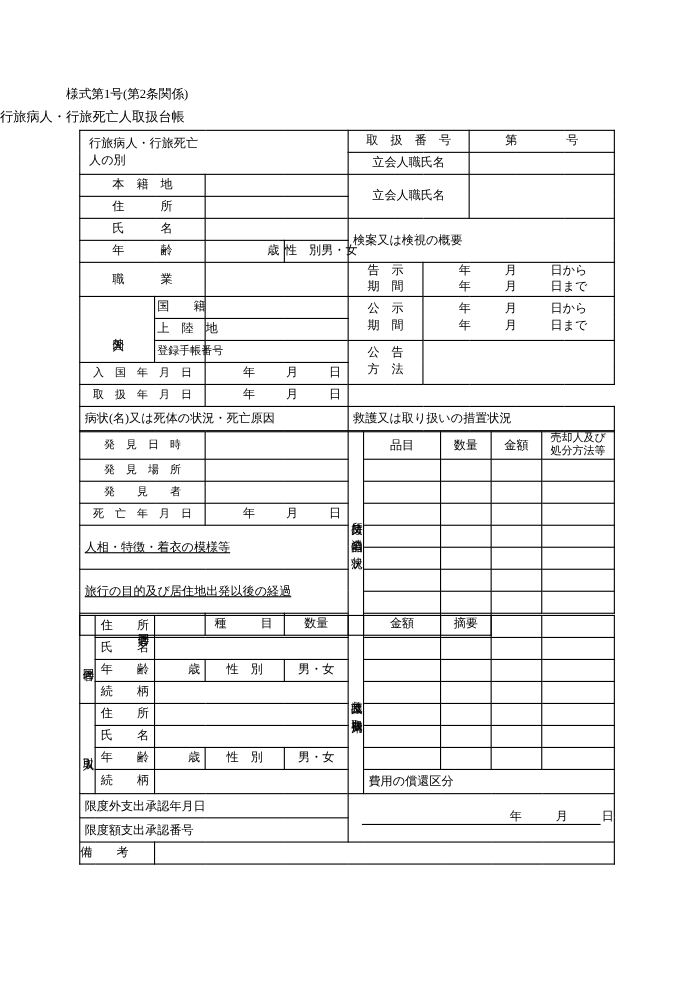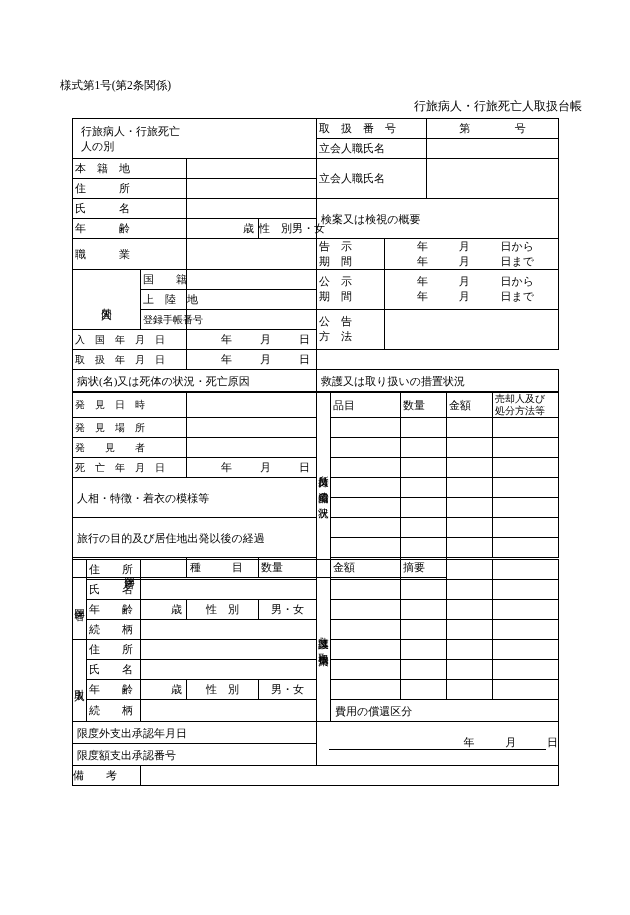--- a/index.html
+++ b/index.html
@@ -27,21 +27,21 @@
     top: 78px;
     font-size: 11.5px;
     letter-spacing: 0px;
     white-space: nowrap;
   }
   .doc-title {
     position: absolute;
     left: 0;
     top: 98px;
     width: 582px;
-    text-align: right;
+    text-align: left;
     font-size: 12px;
     white-space: nowrap;
   }
   .frame {
     position: absolute;
     left: 72px;
     top: 118px;
     width: 486px;
   }
   table.main {
@@ -51,21 +51,21 @@
     font-size: 11px;
   }
   table.main td {
     border: 1px solid #000000;
     padding: 0;
     vertical-align: middle;
     height: 19px;
     line-height: 1.1;
   }
   .lbl {
-    text-align: left;
+    text-align: center;
     white-space: nowrap;
     padding: 0 2px !important;
   }
   .spread4 { letter-spacing: 3px; padding-left: 3px !important; }
   .vert {
     writing-mode: vertical-rl;
     text-orientation: upright;
     white-space: nowrap;
     margin: 0 auto;
     line-height: 1.05;
@@ -97,21 +97,21 @@
     border-bottom: 1px solid #000;
     display: block;
     height: 1px;
     margin: 0 12px;
   }
   .h26 { height: 26px; }
   .h22 { height: 22px; }
   .h34 { height: 34px; }
   .h42 { height: 42px; }
   .h46 { height: 46px; }
-  .h60 { height: 60px; }
+  .h60 { height: 60px; text-decoration: underline; }
   .period-cell {
     white-space: nowrap;
     font-size: 11px;
     line-height: 1.5;
     padding-left: 4px !important;
     text-align: left;
     margin-top: 24px;
   }
 </style>
 </head>

